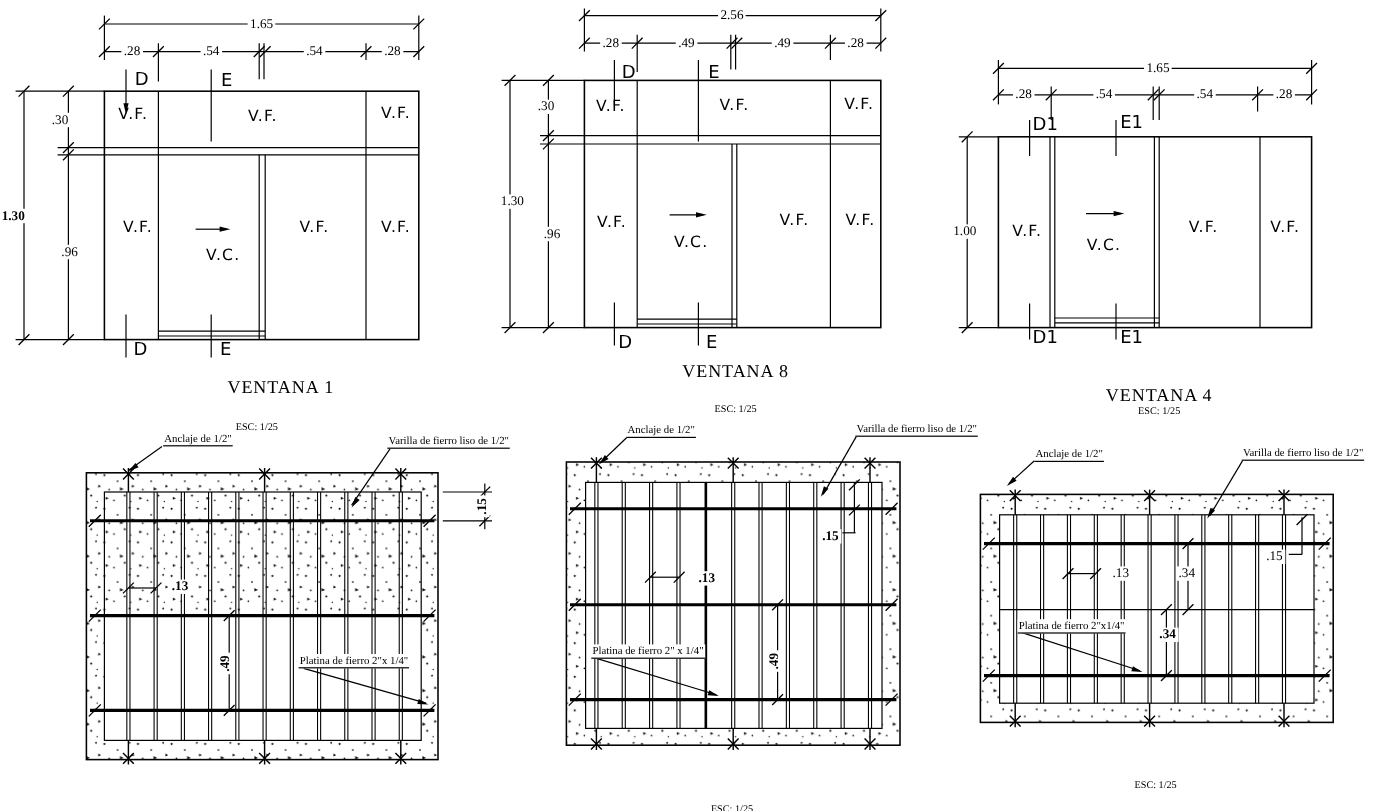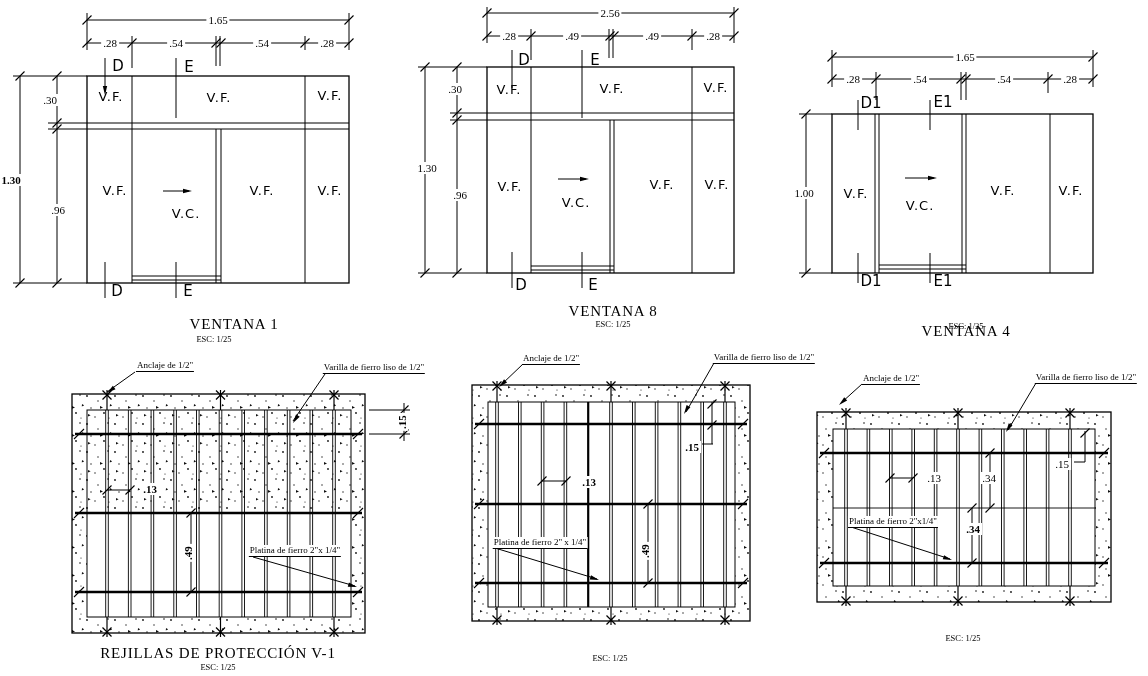--- a/index.html
+++ b/index.html
@@ -7,21 +7,21 @@
         font-family:"Liberation Serif",serif;color:#000;}
   #cad{position:absolute;left:0;top:0;z-index:1;}
   .lbl{position:absolute;transform:translate(-50%,-50%);white-space:nowrap;color:#000;z-index:2;line-height:1;}
   .rot{transform:translate(-50%,-50%) rotate(-90deg);}
   .dim{font:11px "Liberation Serif",serif;}
   .b{font-weight:bold;}
   .bg{background:#fff;padding:0 2px;}
   .cad{font:13px "DejaVu Sans",sans-serif;letter-spacing:1px;}
   .sec{font:15px "DejaVu Sans",sans-serif;}
   .title{font:15px "Liberation Serif",serif;letter-spacing:0.8px;}
-  .esc{font:8.5px "Liberation Serif",serif;}
+  .esc{font:8.5px "Liberation Serif",serif;margin-top:16px;}
   .ann{font:9px "Liberation Serif",serif;border-bottom:1px solid #000;padding:0 1px 1px;background:#fff;}
 </style>
 </head>
 <body>
 
 <div id="page">
   <svg id="cad" width="1148" height="676" viewBox="0 0 1148 676">
     <defs>
       <pattern id="stip" width="28" height="28" patternUnits="userSpaceOnUse">
         <circle cx="3" cy="4" r="0.9" fill="#111"></circle>
@@ -437,21 +437,20 @@
   <div class="lbl cad" style="left:1071px;top:190px">V.F.</div>
   <div class="lbl title" style="left:966px;top:331px">VENTANA 4</div>
   <div class="lbl esc" style="left:966px;top:326px">ESC: 1/25</div>
 
   <div class="lbl ann" style="left:165px;top:366px">Anclaje de 1/2"</div>
   <div class="lbl ann" style="left:374px;top:368px">Varilla de fierro liso de 1/2"</div>
   <div class="lbl ann" style="left:295px;top:551px">Platina de fierro 2"x 1/4"</div>
   <div class="lbl dim b rot bg" style="left:402px;top:422px">.15</div>
   <div class="lbl dim b bg" style="left:150px;top:489px">.13</div>
   <div class="lbl dim b rot bg" style="left:188px;top:553px">.49</div>
-  <div class="lbl title" style="left:218px;top:653px">REJILLAS DE PROTECCIÓN V-1</div>
   <div class="lbl esc" style="left:218px;top:667px">ESC: 1/25</div>
 
   <div class="lbl ann" style="left:551px;top:359px">Anclaje de 1/2"</div>
   <div class="lbl ann" style="left:764px;top:358px">Varilla de fierro liso de 1/2"</div>
   <div class="lbl ann" style="left:540px;top:543px">Platina de fierro 2" x 1/4"</div>
   <div class="lbl dim b bg" style="left:692px;top:447px">.15</div>
   <div class="lbl dim b bg" style="left:589px;top:482px">.13</div>
   <div class="lbl dim b rot bg" style="left:645px;top:551px">.49</div>
   <div class="lbl esc" style="left:610px;top:658px">ESC: 1/25</div>
 

